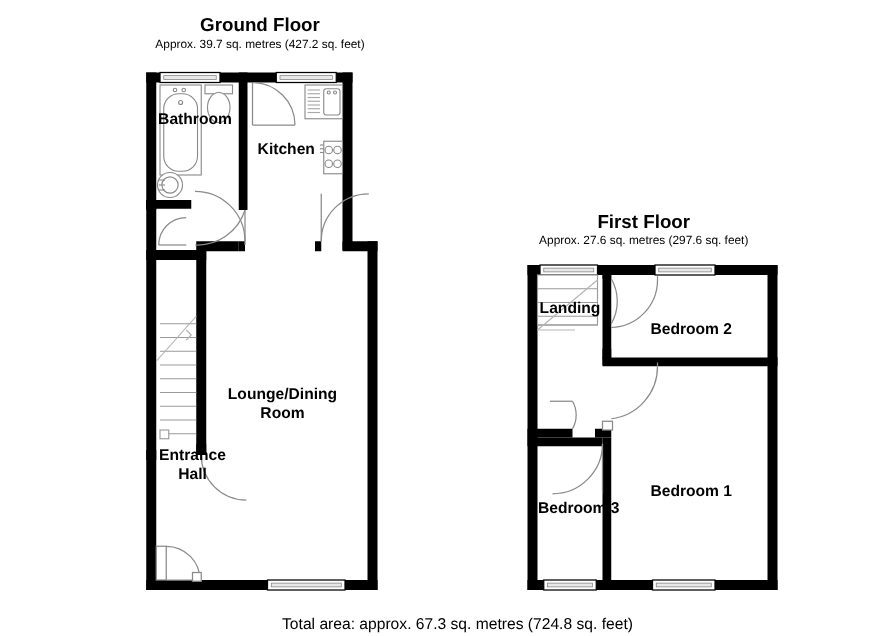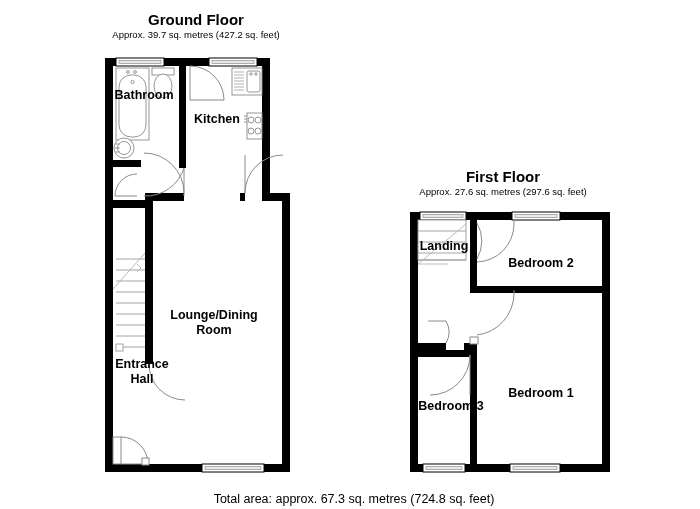--- a/index.html
+++ b/index.html
@@ -10,21 +10,21 @@
   body {
     width: 700px;
     height: 509px;
     position: relative;
     overflow: hidden;
     font-family: "Liberation Sans", sans-serif;
     color: #000000;
   }
   #floorplan-root {
     position: absolute;
-    left: 4px;
+    left: 16px;
     top: 0;
     width: 597px;
     height: 509px;
   }
   svg.plan {
     position: absolute;
     left: 0;
     top: 0;
     width: 700px;
     height: 509px;

